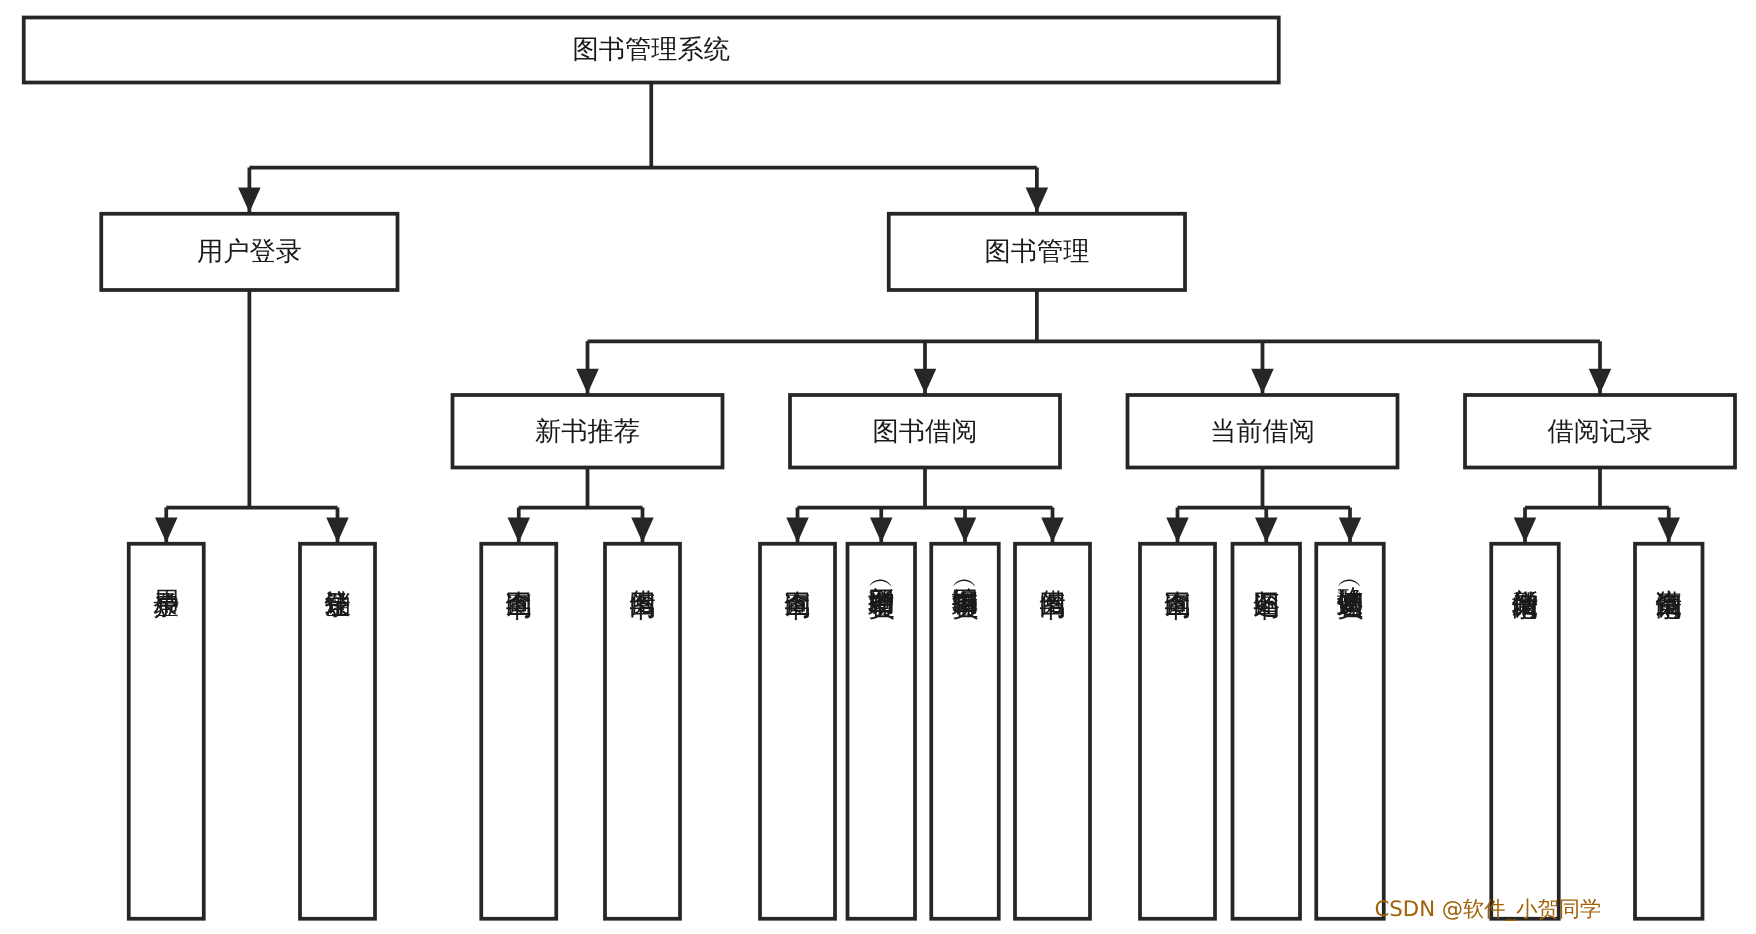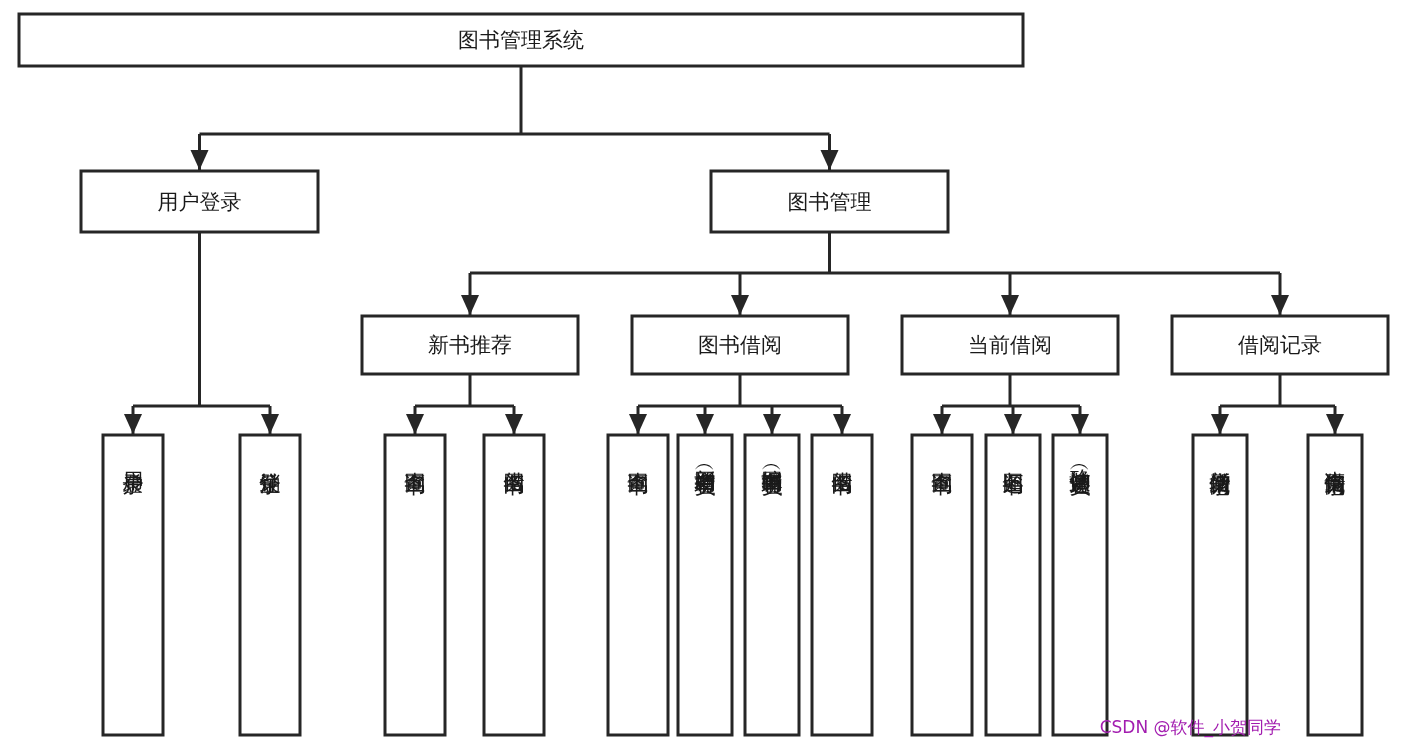--- a/index.html
+++ b/index.html
@@ -54,21 +54,21 @@
     text-orientation: upright;
     text-anchor: middle;
     letter-spacing: 1px;
   }
   .watermark-text {
     position: absolute;
     right: 10px;
     bottom: 8px;
     font-family: "DejaVu Sans", "Liberation Sans", sans-serif;
     font-size: 17px;
-    color: #a21caf;
+    color: #a16207;
     white-space: nowrap;
     pointer-events: none;
   }
 </style>
 </head>
 <body>
 
 <div id="diagram-root">
   <svg id="flowchart" viewBox="0 0 1405 747" xmlns="http://www.w3.org/2000/svg">
     <g id="connectors-layer">

